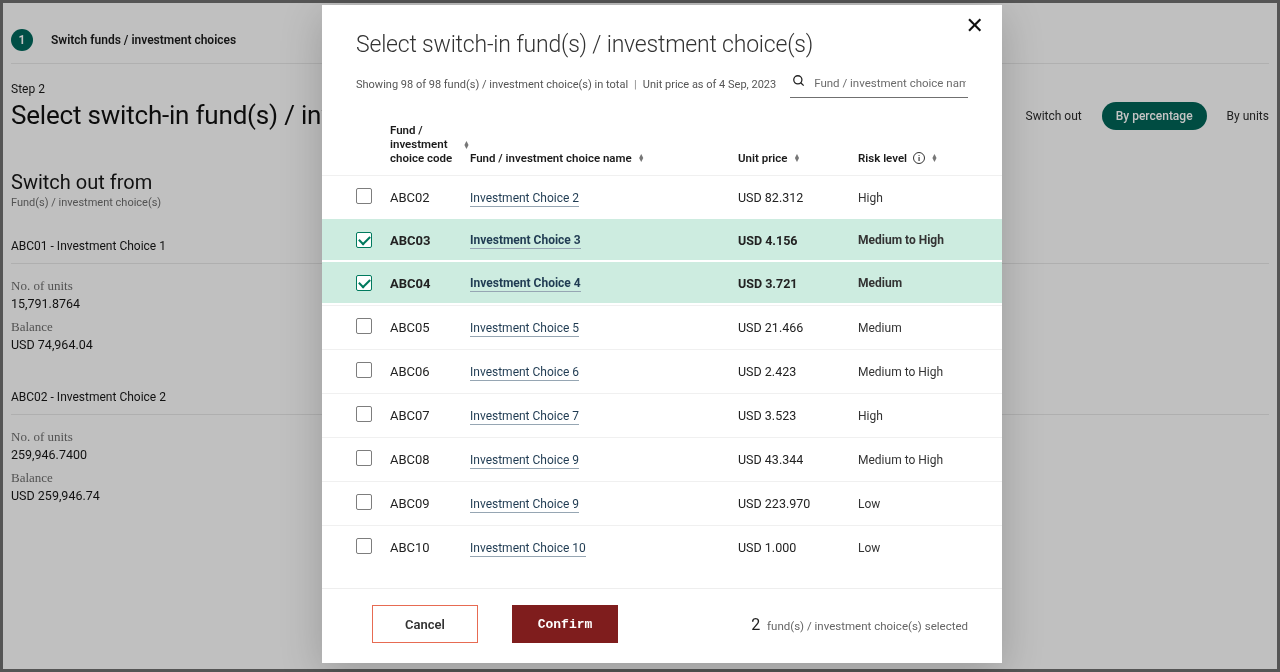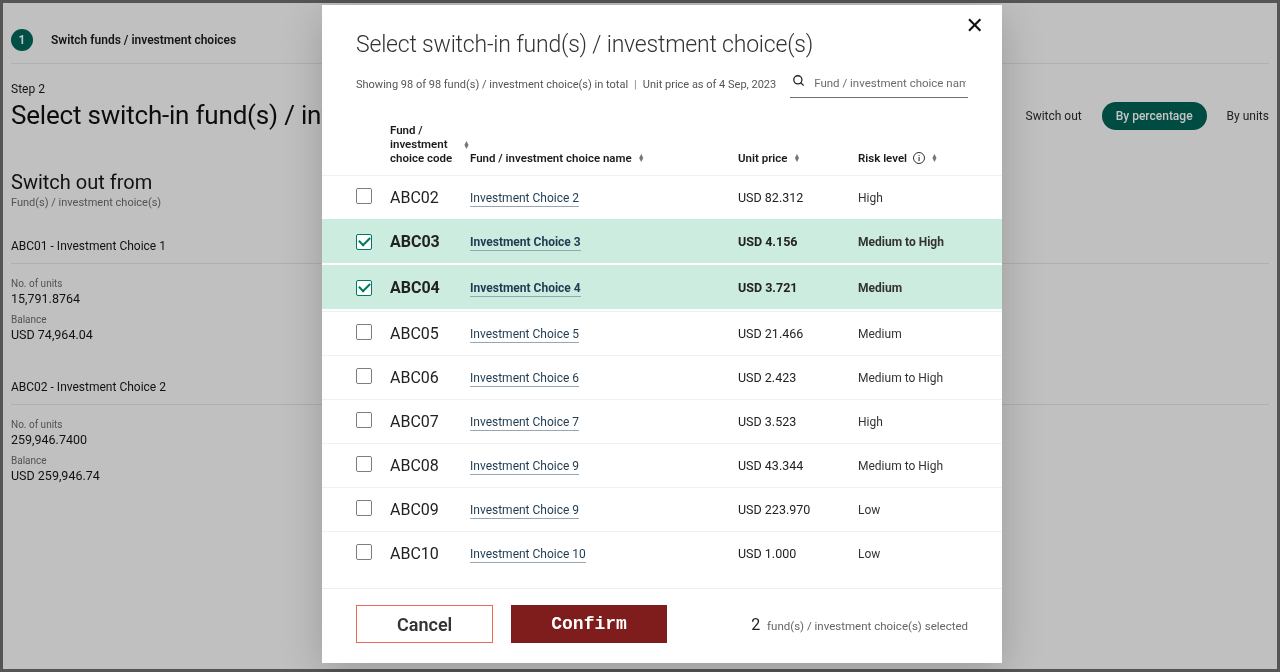--- a/index.html
+++ b/index.html
@@ -16,21 +16,21 @@
     .bg-h-title { font-size: 26px; font-weight: 400; color: #111; letter-spacing: -0.2px; }
     .bg-toggle-group { display:flex; align-items:center; gap: 20px; font-size: 12px; color:#4b4b4b;justify-content:center; }
     .toggle-pill { background:#006356; color:#fff; border-radius: 20px; padding:7px 14px; font-size:12px; font-weight:500; }
     .toggle-text { color:#2c2c2c; }
     .bg-header-row { display:flex; align-items:flex-end; justify-content:space-between; margin-bottom: 40px; }
 
     .bg-section-title { font-size: 20px; color: #171717; font-weight: 400; }
     .bg-section-sub { font-size: 11px; color:#6c6c6c; margin-top: 2px; margin-bottom: 30px;}
     .bg-block { margin-bottom: 38px; }
     .bg-fund-heading { font-size: 12px; color:#171717; margin-bottom: 14px; padding-bottom:10px; border-bottom:1px solid #e4e4e4; }
-    .bg-kv { font-size: 10px; color:#6c6c6c; margin-top: 0;}
+    .bg-kv { font-size: 13px; color:#6c6c6c; margin-top: 0; font-family: Liberation Serif, serif;}
     .bg-val { font-size: 12.5px; color:#171717; margin-top: 2px; margin-bottom: 8px;}
 
     
     .modal { position: absolute; top: 2px; left: 319px; width: 680px; height: 658px; background: #fff; box-shadow: 0 10px 40px rgba(0,0,0,0.2); display:flex; flex-direction:column; }
     .modal-head { padding: 26px 34px 10px 34px; position: relative; }
     .modal-title { font-size: 23px; font-weight: 300; color:#333; letter-spacing: -0.2px; margin-bottom: 12px;}
     .close-x { position:absolute; top: 8px; right: 18px; font-size: 22px; color:#111; cursor:pointer; }
     .modal-subrow { display:flex; align-items:center; justify-content:space-between; font-size:11px; color:#555; gap: 14px;}
     .subrow-left { display:flex; align-items:center; gap:6px; }
     .sep { color:#888; }
@@ -50,24 +50,24 @@
     .table-body { flex:1; overflow:hidden; }
     .row { display:flex; align-items:center; padding: 12px 34px; font-size:12px; color:#222; border-top:1px solid #f0f0f0;}
     .row.selected { background:#cdece0; border-top-color:#cdece0; border-bottom:2px solid #fff;font-weight:bold; }
     .chk { width:16px; height:16px; border:1.5px solid #7d7d7d; background:#fff; display:inline-flex; align-items:center; justify-content:center; border-radius:2px;}
     .chk.checked { border-color:#007a5e; }
     .chk.checked::after { content:""; width:9px; height:5px; border-left:2px solid #007a5e; border-bottom:2px solid #007a5e; transform: rotate(-45deg) translate(1px,-1px); }
     .col-name-cell { flex:1; }
     .fund-link { color:#1f3b52; border-bottom:1px solid #96a6b3; padding-bottom:1px; cursor:pointer; font-size:12px;}
     .col-price-cell { width:120px; flex:0 0 120px; color:#222; font-size:12.5px;}
     .col-risk-cell { width:110px; flex:0 0 110px; color:#333; font-size:12px;}
-    .col-code-cell { width:80px; flex:0 0 80px; color:#222; font-size:16px;}
+    .col-code-cell { width:80px; flex:0 0 80px; color:#222; font-size:13px;}
 
     .modal-footer { display:flex; align-items:center; padding: 16px 34px 20px 34px; gap: 18px; border-top:1px solid #eee; }
-    .btn { height:38px; padding: 0 40px; font-size:18px; font-weight:600; display:inline-flex; align-items:center; justify-content:center; cursor:pointer; }
+    .btn { height:38px; padding: 0 25px; font-size:13px; font-weight:600; display:inline-flex; align-items:center; justify-content:center; cursor:pointer;margin-left:16px; }
     .btn-cancel { border:1.5px solid #e76b52; color:#333; background:#fff; min-width:106px;}
     .btn-confirm { background:#7f1d1d; color:#fff; border:none; min-width:106px;font-family:Liberation Mono, monospace;}
     .footer-right { margin-left:auto; font-size:11.5px; color:#666; }
     .footer-right .count { font-size:16px; color:#222; font-weight:400; margin-right:4px;}
   </style>
 </head>
 <body>
 
 <div class="page-wrap">
   <div class="bg-page">

